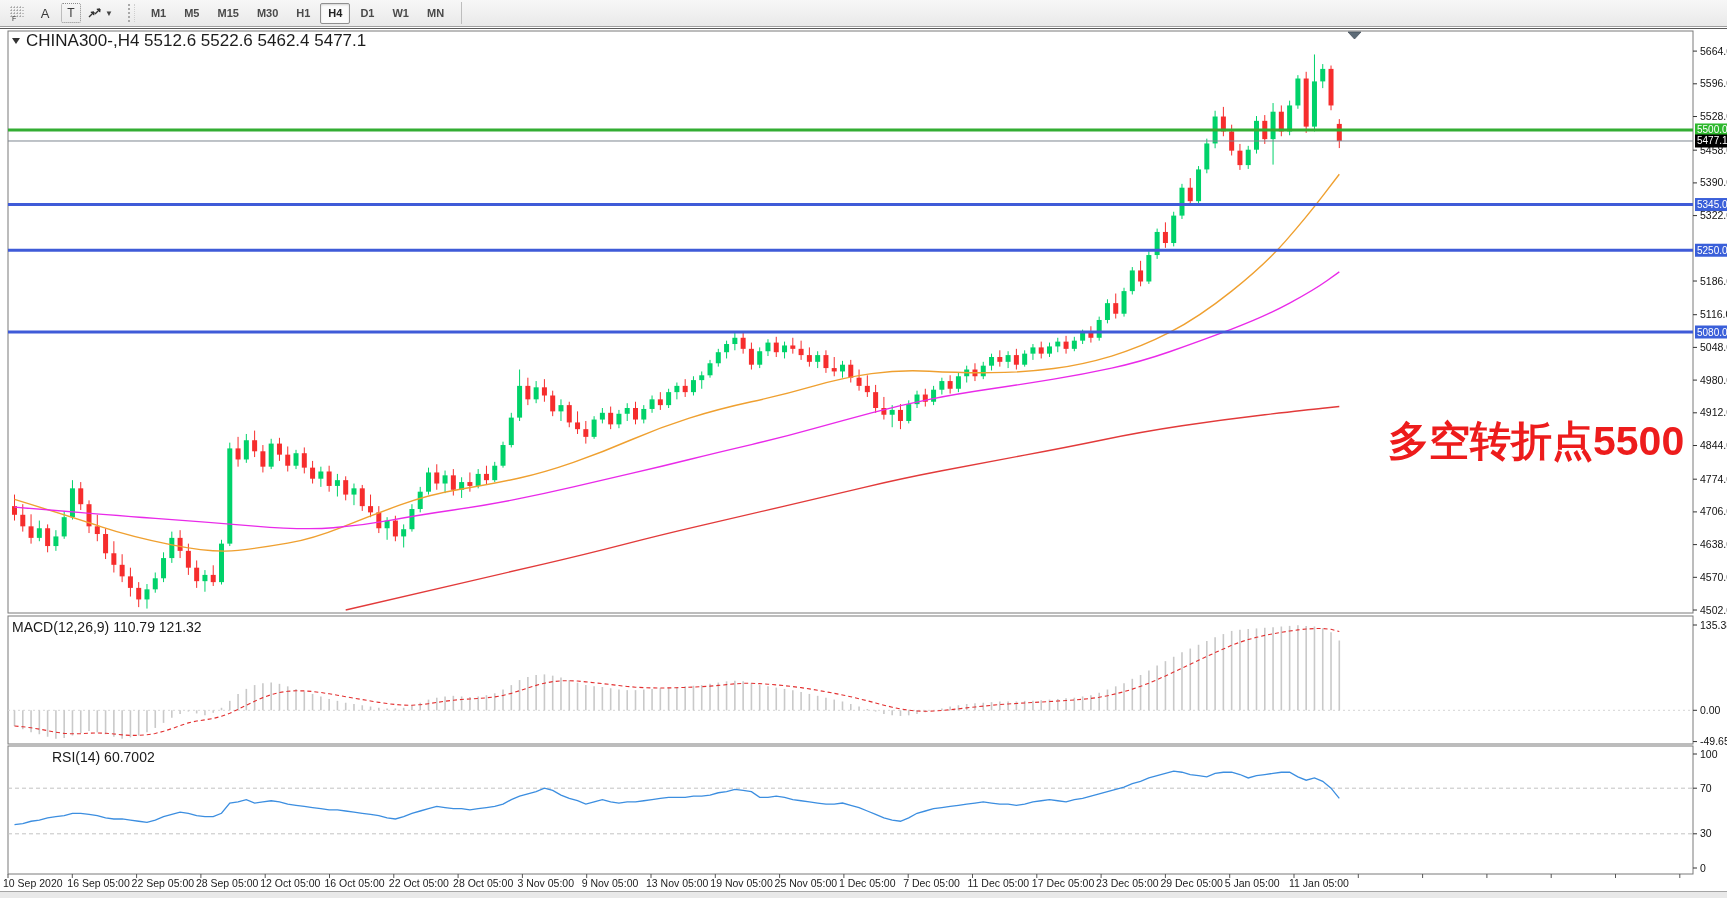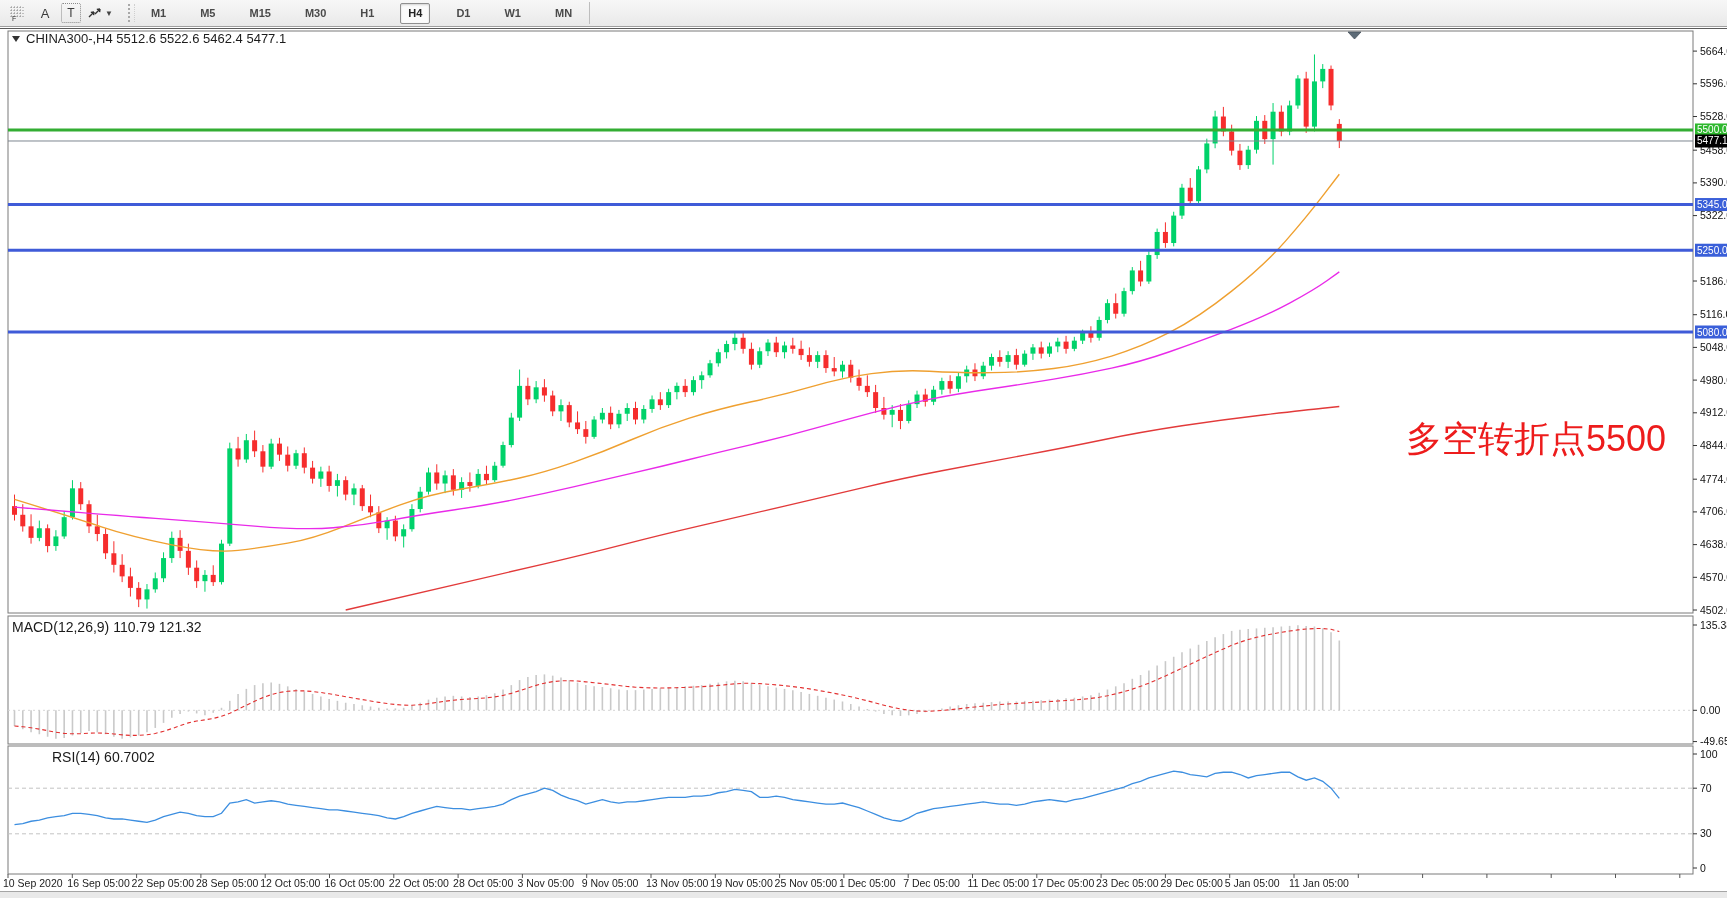--- a/index.html
+++ b/index.html
@@ -14,27 +14,27 @@
   .tbtn.dotted{border:1px dotted #8a8a8a;min-width:18px;height:18px;font-size:12px;}
   .caret{font-size:8px;color:#444;margin-left:2px;}
   .grip{width:4px;height:18px;margin:0 7px 0 12px;border-left:2px dotted #a8a8a8;border-right:1px dotted #cfcfcf;}
   .tf{font-size:11px;font-weight:bold;color:#4a4a4a;padding:0 7px;height:19px;line-height:19px;
       margin:0 1px;border:1px solid transparent;border-radius:2px;cursor:default;}
   .tf.active{background:#fbfbfb;border:1px solid #8f8f8f;box-shadow:inset 0 1px 2px #d2d2d2;color:#222;}
   .vsep{width:1px;height:22px;background:#bdbdbd;margin:0 8px;}
   
   .chart-area{position:absolute;top:28px;left:0;width:1727px;height:864px;background:#fff;
     border-top:1px solid #5a5a5a;box-sizing:border-box;}
-  .symbol-title{position:absolute;top:31px;left:12px;font-size:13px;color:#1c1c1c;z-index:4;
+  .symbol-title{position:absolute;top:31px;left:12px;font-size:17px;color:#1c1c1c;z-index:4;
     display:flex;align-items:center;}
   .tri-down{width:0;height:0;border-left:4px solid transparent;border-right:4px solid transparent;
     border-top:6px solid #333;margin-right:6px;display:inline-block;}
   .pane-label{position:absolute;font-size:14px;color:#1a1a1a;z-index:4;}
-  .annotation{position:absolute;left:1388px;top:419px;font-size:36px;line-height:1.12;
-    font-weight:400;z-index:4;white-space:nowrap;margin-left:18px;}
+  .annotation{position:absolute;left:1388px;top:419px;font-size:41px;line-height:1.12;
+    font-weight:700;z-index:4;white-space:nowrap;}
   .bottom-strip{position:absolute;left:0;top:891px;width:1727px;height:7px;
     background:#e9e9e9;border-top:1px solid #a5a5a5;box-sizing:border-box;z-index:6;}
   svg text{font-family:"Liberation Sans",sans-serif;}
 </style>
 </head>
 <body>
 
 <div class="toolbar">
   <div class="tbtn">
     <svg width="16" height="16" viewBox="0 0 16 16">
@@ -48,21 +48,21 @@
   <div class="tbtn">A</div>
   <div class="tbtn dotted">T</div>
   <div class="tbtn">
     <svg width="17" height="14" viewBox="0 0 17 14">
       <path d="M3 11 L8 6 M8 6 l-3.2 0.4 M8 6 l-0.4 3.2" stroke="#333" stroke-width="1.4" fill="none"></path>
       <path d="M14 3 L9 8 M14 3 l-3.2 0.4 M14 3 l-0.4 3.2" stroke="#333" stroke-width="1.4" fill="none"></path>
     </svg>
     <span class="caret">▼</span>
   </div>
   <div class="grip"></div>
-  <div id="tf-buttons" style="display:flex;gap:16px;">
+  <div id="tf-buttons" style="display:flex;">
       <div class="tf">M1</div>
       <div class="tf">M5</div>
       <div class="tf">M15</div>
       <div class="tf">M30</div>
       <div class="tf">H1</div>
       <div class="tf active">H4</div>
       <div class="tf">D1</div>
       <div class="tf">W1</div>
       <div class="tf">MN</div>
     </div>

